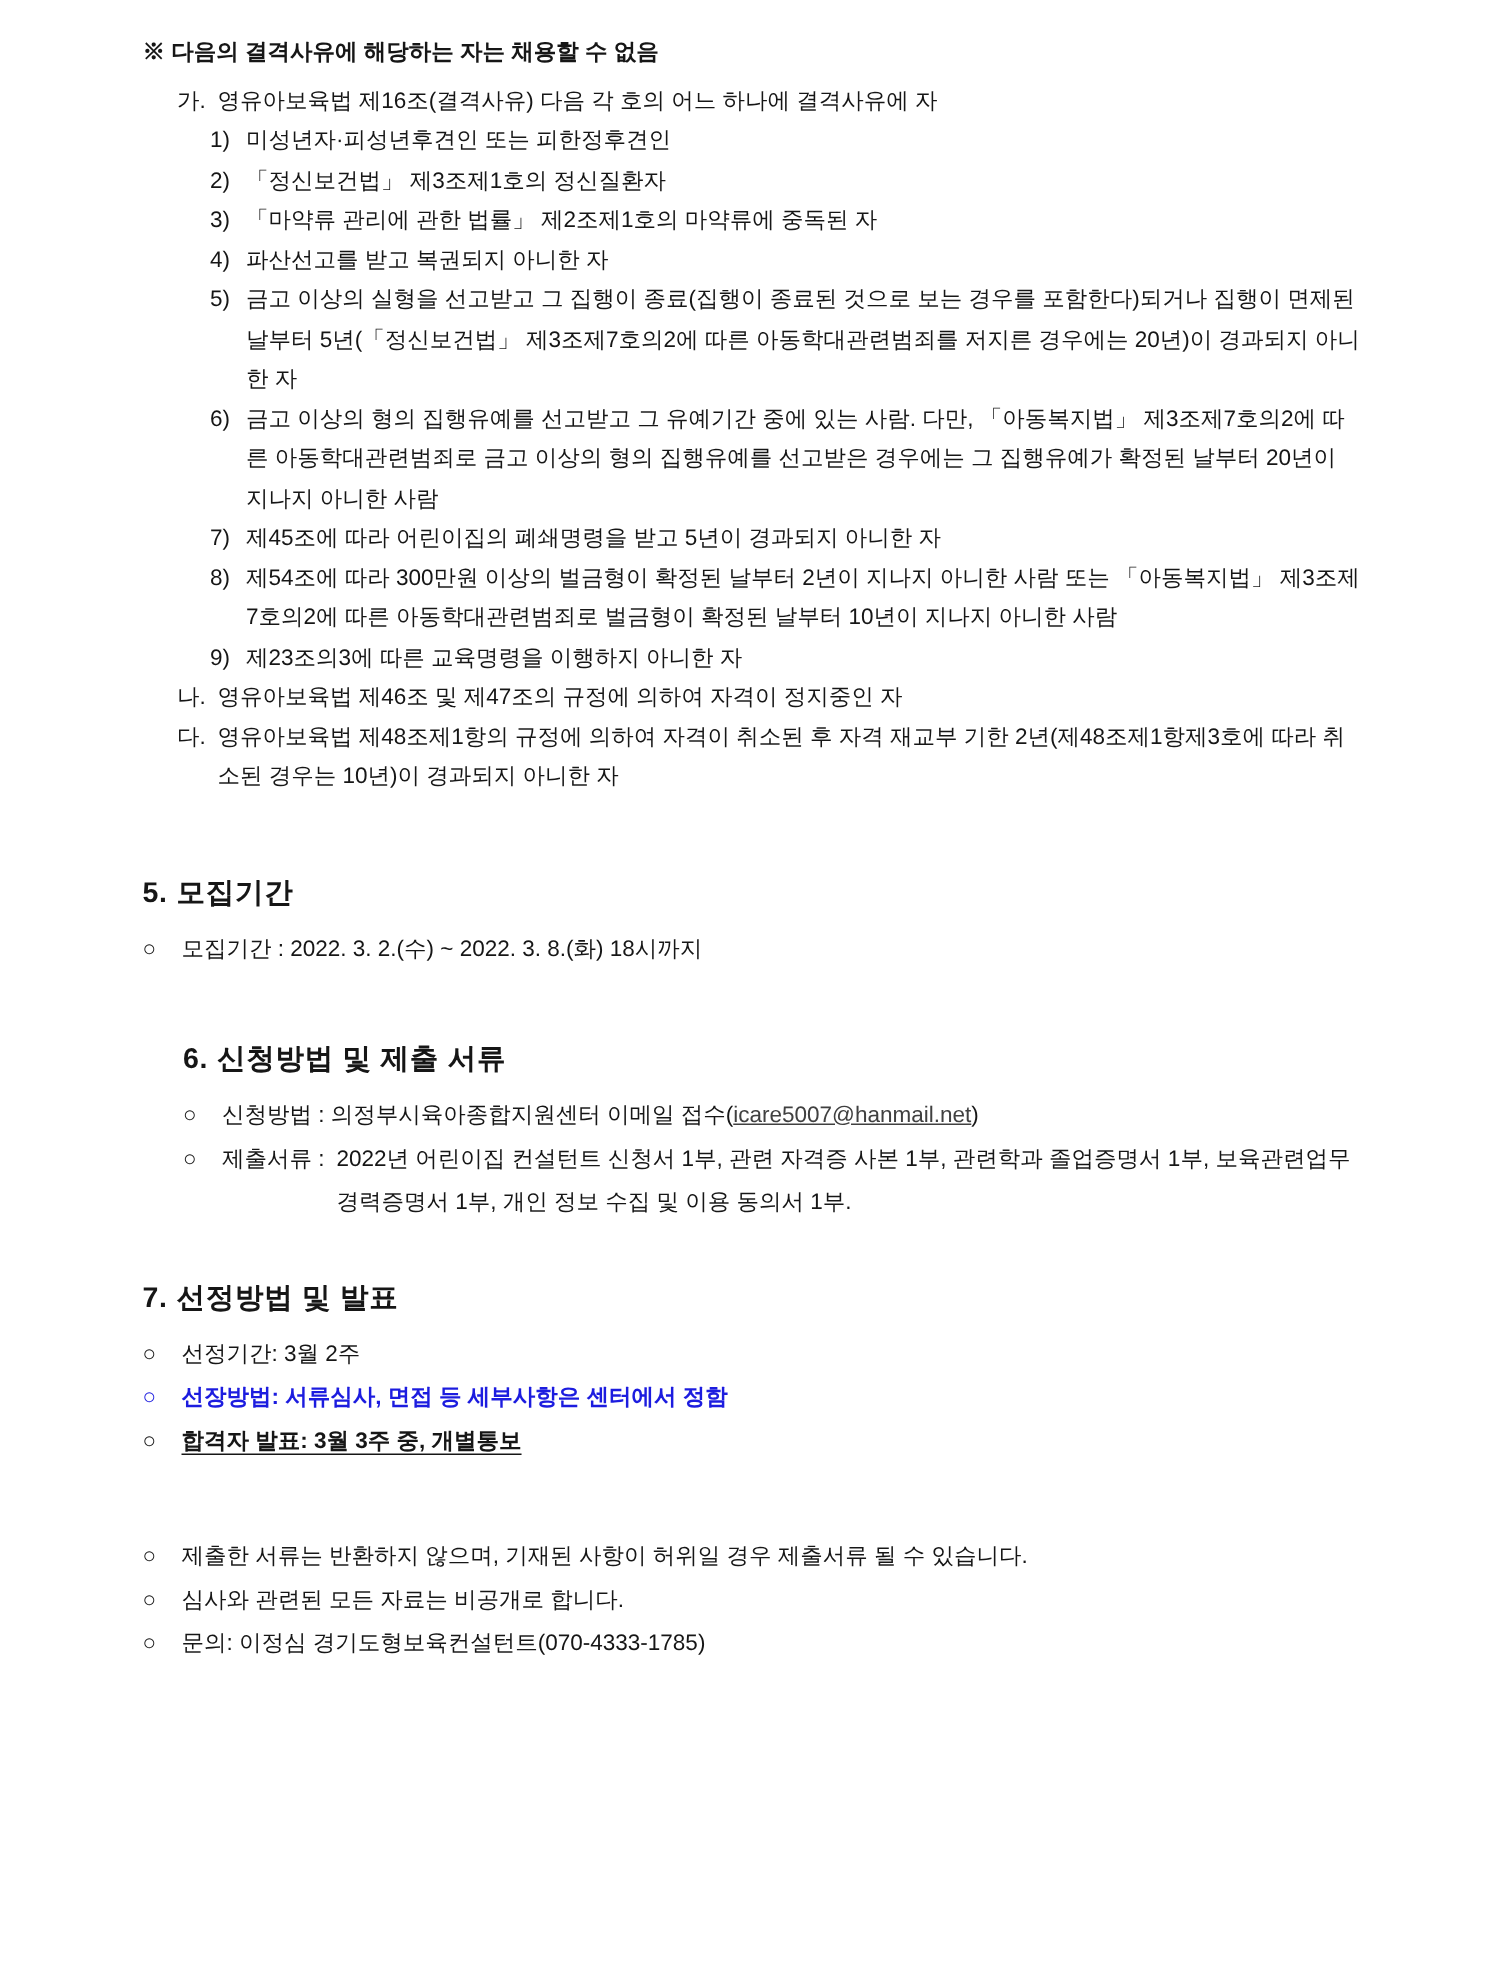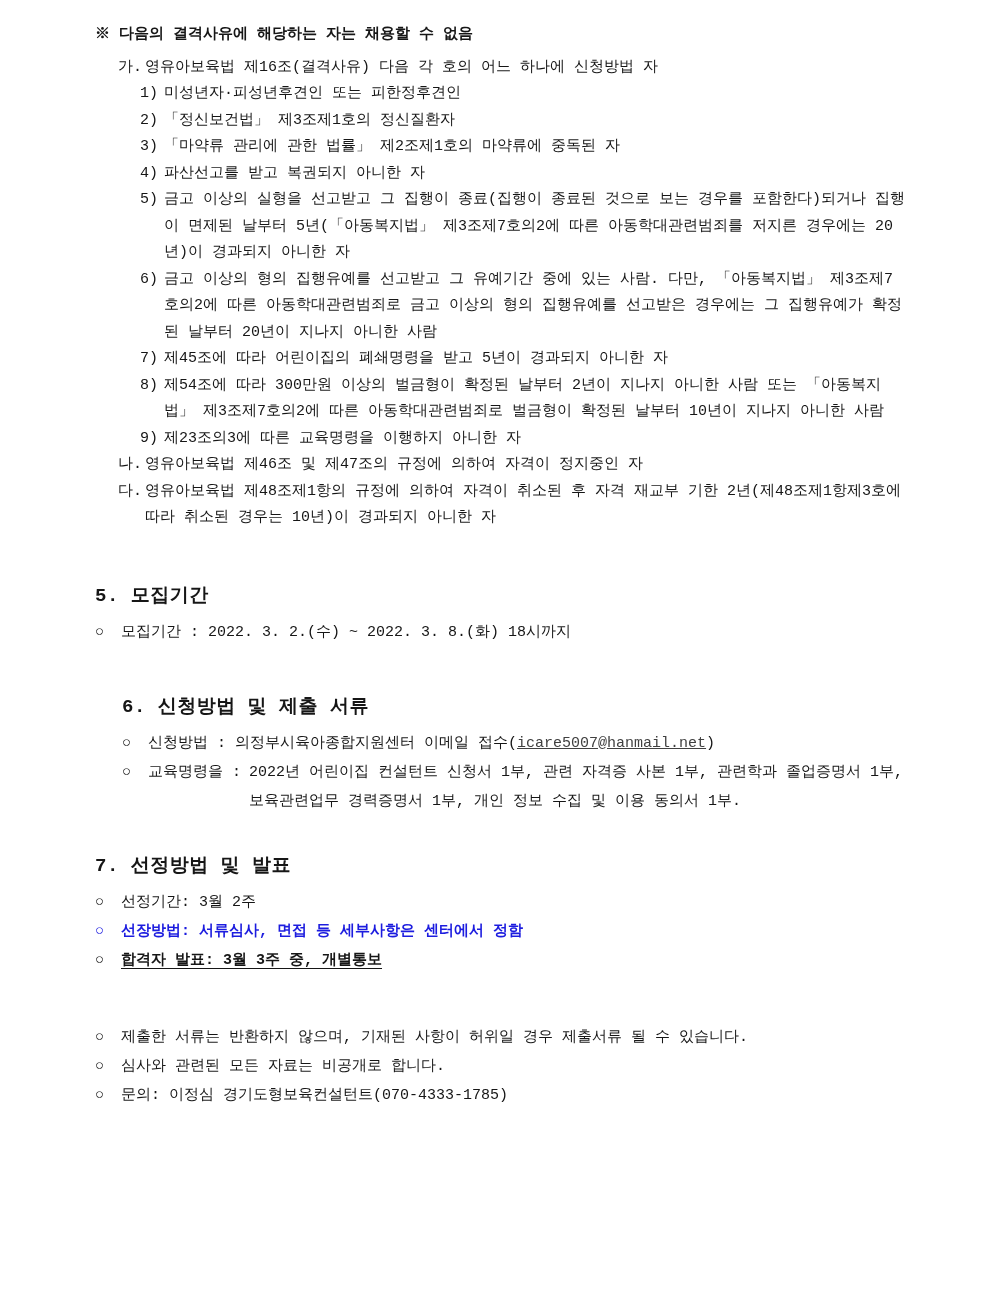--- a/index.html
+++ b/index.html
@@ -1,20 +1,20 @@
 <!DOCTYPE html>
 <html><head>
 <meta charset="utf-8">
 <style>
   * { box-sizing: border-box; }
   html, body { margin: 0; padding: 0; background: #ffffff; }
   .page {
     width: 992px; height: 1108px; position: relative; overflow: hidden;
     background: #ffffff; color: #161616;
-    font-family: Liberation Mono, monospace;
+    font-family: Liberation Sans, sans-serif;
   }
   .content { position: absolute; left: 95px; top: 22px; width: 812px; }
 
   
   .law { font-size: 15px; line-height: 26.5px; }
   .law .intro { font-weight: 600; margin-bottom: 6px; }
   .row { display: flex; align-items: flex-start; }
   .row .m { flex: 0 0 auto; }
   .row .t { flex: 1 1 auto; }
   .clause-row { padding-left: 23px; }
@@ -51,42 +51,42 @@
 <body>
 
 <div class="page">
   <div class="content">
 
     <div class="law">
       <div class="intro">※ 다음의 결격사유에 해당하는 자는 채용할 수 없음</div>
 
       <div class="row clause-row">
         <span class="m">가.</span>
-        <span class="t">영유아보육법 제16조(결격사유) 다음 각 호의 어느 하나에 신청방법 자</span>
+        <span class="t">영유아보육법 제16조(결격사유) 다음 각 호의 어느 하나에 결격사유에 자</span>
       </div>
 
       <div class="row num-row">
         <span class="m">1)</span>
         <span class="t">미성년자·피성년후견인 또는 피한정후견인</span>
       </div>
       <div class="row num-row">
         <span class="m">2)</span>
         <span class="t">「정신보건법」 제3조제1호의 정신질환자</span>
       </div>
       <div class="row num-row">
         <span class="m">3)</span>
         <span class="t">「마약류 관리에 관한 법률」 제2조제1호의 마약류에 중독된 자</span>
       </div>
       <div class="row num-row">
         <span class="m">4)</span>
         <span class="t">파산선고를 받고 복권되지 아니한 자</span>
       </div>
       <div class="row num-row">
         <span class="m">5)</span>
-        <span class="t">금고 이상의 실형을 선고받고 그 집행이 종료(집행이 종료된 것으로 보는 경우를 포함한다)되거나 집행이 면제된 날부터 5년(「아동복지법」 제3조제7호의2에 따른 아동학대관련범죄를 저지른 경우에는 20년)이 경과되지 아니한 자</span>
+        <span class="t">금고 이상의 실형을 선고받고 그 집행이 종료(집행이 종료된 것으로 보는 경우를 포함한다)되거나 집행이 면제된 날부터 5년(「정신보건법」 제3조제7호의2에 따른 아동학대관련범죄를 저지른 경우에는 20년)이 경과되지 아니한 자</span>
       </div>
       <div class="row num-row">
         <span class="m">6)</span>
         <span class="t">금고 이상의 형의 집행유예를 선고받고 그 유예기간 중에 있는 사람. 다만, 「아동복지법」 제3조제7호의2에 따른 아동학대관련범죄로 금고 이상의 형의 집행유예를 선고받은 경우에는 그 집행유예가 확정된 날부터 20년이 지나지 아니한 사람</span>
       </div>
       <div class="row num-row">
         <span class="m">7)</span>
         <span class="t">제45조에 따라 어린이집의 폐쇄명령을 받고 5년이 경과되지 아니한 자</span>
       </div>
       <div class="row num-row">
@@ -117,21 +117,21 @@
     </div>
 
     <div class="sec sec6">
       <div class="sec-h">6. 신청방법 및 제출 서류</div>
       <div class="b-row first-row">
         <span class="bullet">○</span>
         <span class="t"><span>신청방법 : 의정부시육아종합지원센터 이메일 접수(</span><a class="email" href="#">icare5007@hanmail.net</a><span>)</span></span>
       </div>
       <div class="b-row">
         <span class="bullet">○</span>
-        <span class="label">교육명령을 :</span>
+        <span class="label">제출서류 :</span>
         <span class="t">2022년 어린이집 컨설턴트 신청서 1부, 관련 자격증 사본 1부, 관련학과 졸업증명서 1부, 보육관련업무 경력증명서 1부, 개인 정보 수집 및 이용 동의서 1부.</span>
       </div>
     </div>
 
     <div class="sec sec7">
       <div class="sec-h">7. 선정방법 및 발표</div>
       <div class="b-row first-row">
         <span class="bullet">○</span>
         <span class="t">선정기간: 3월 2주</span>
       </div>

